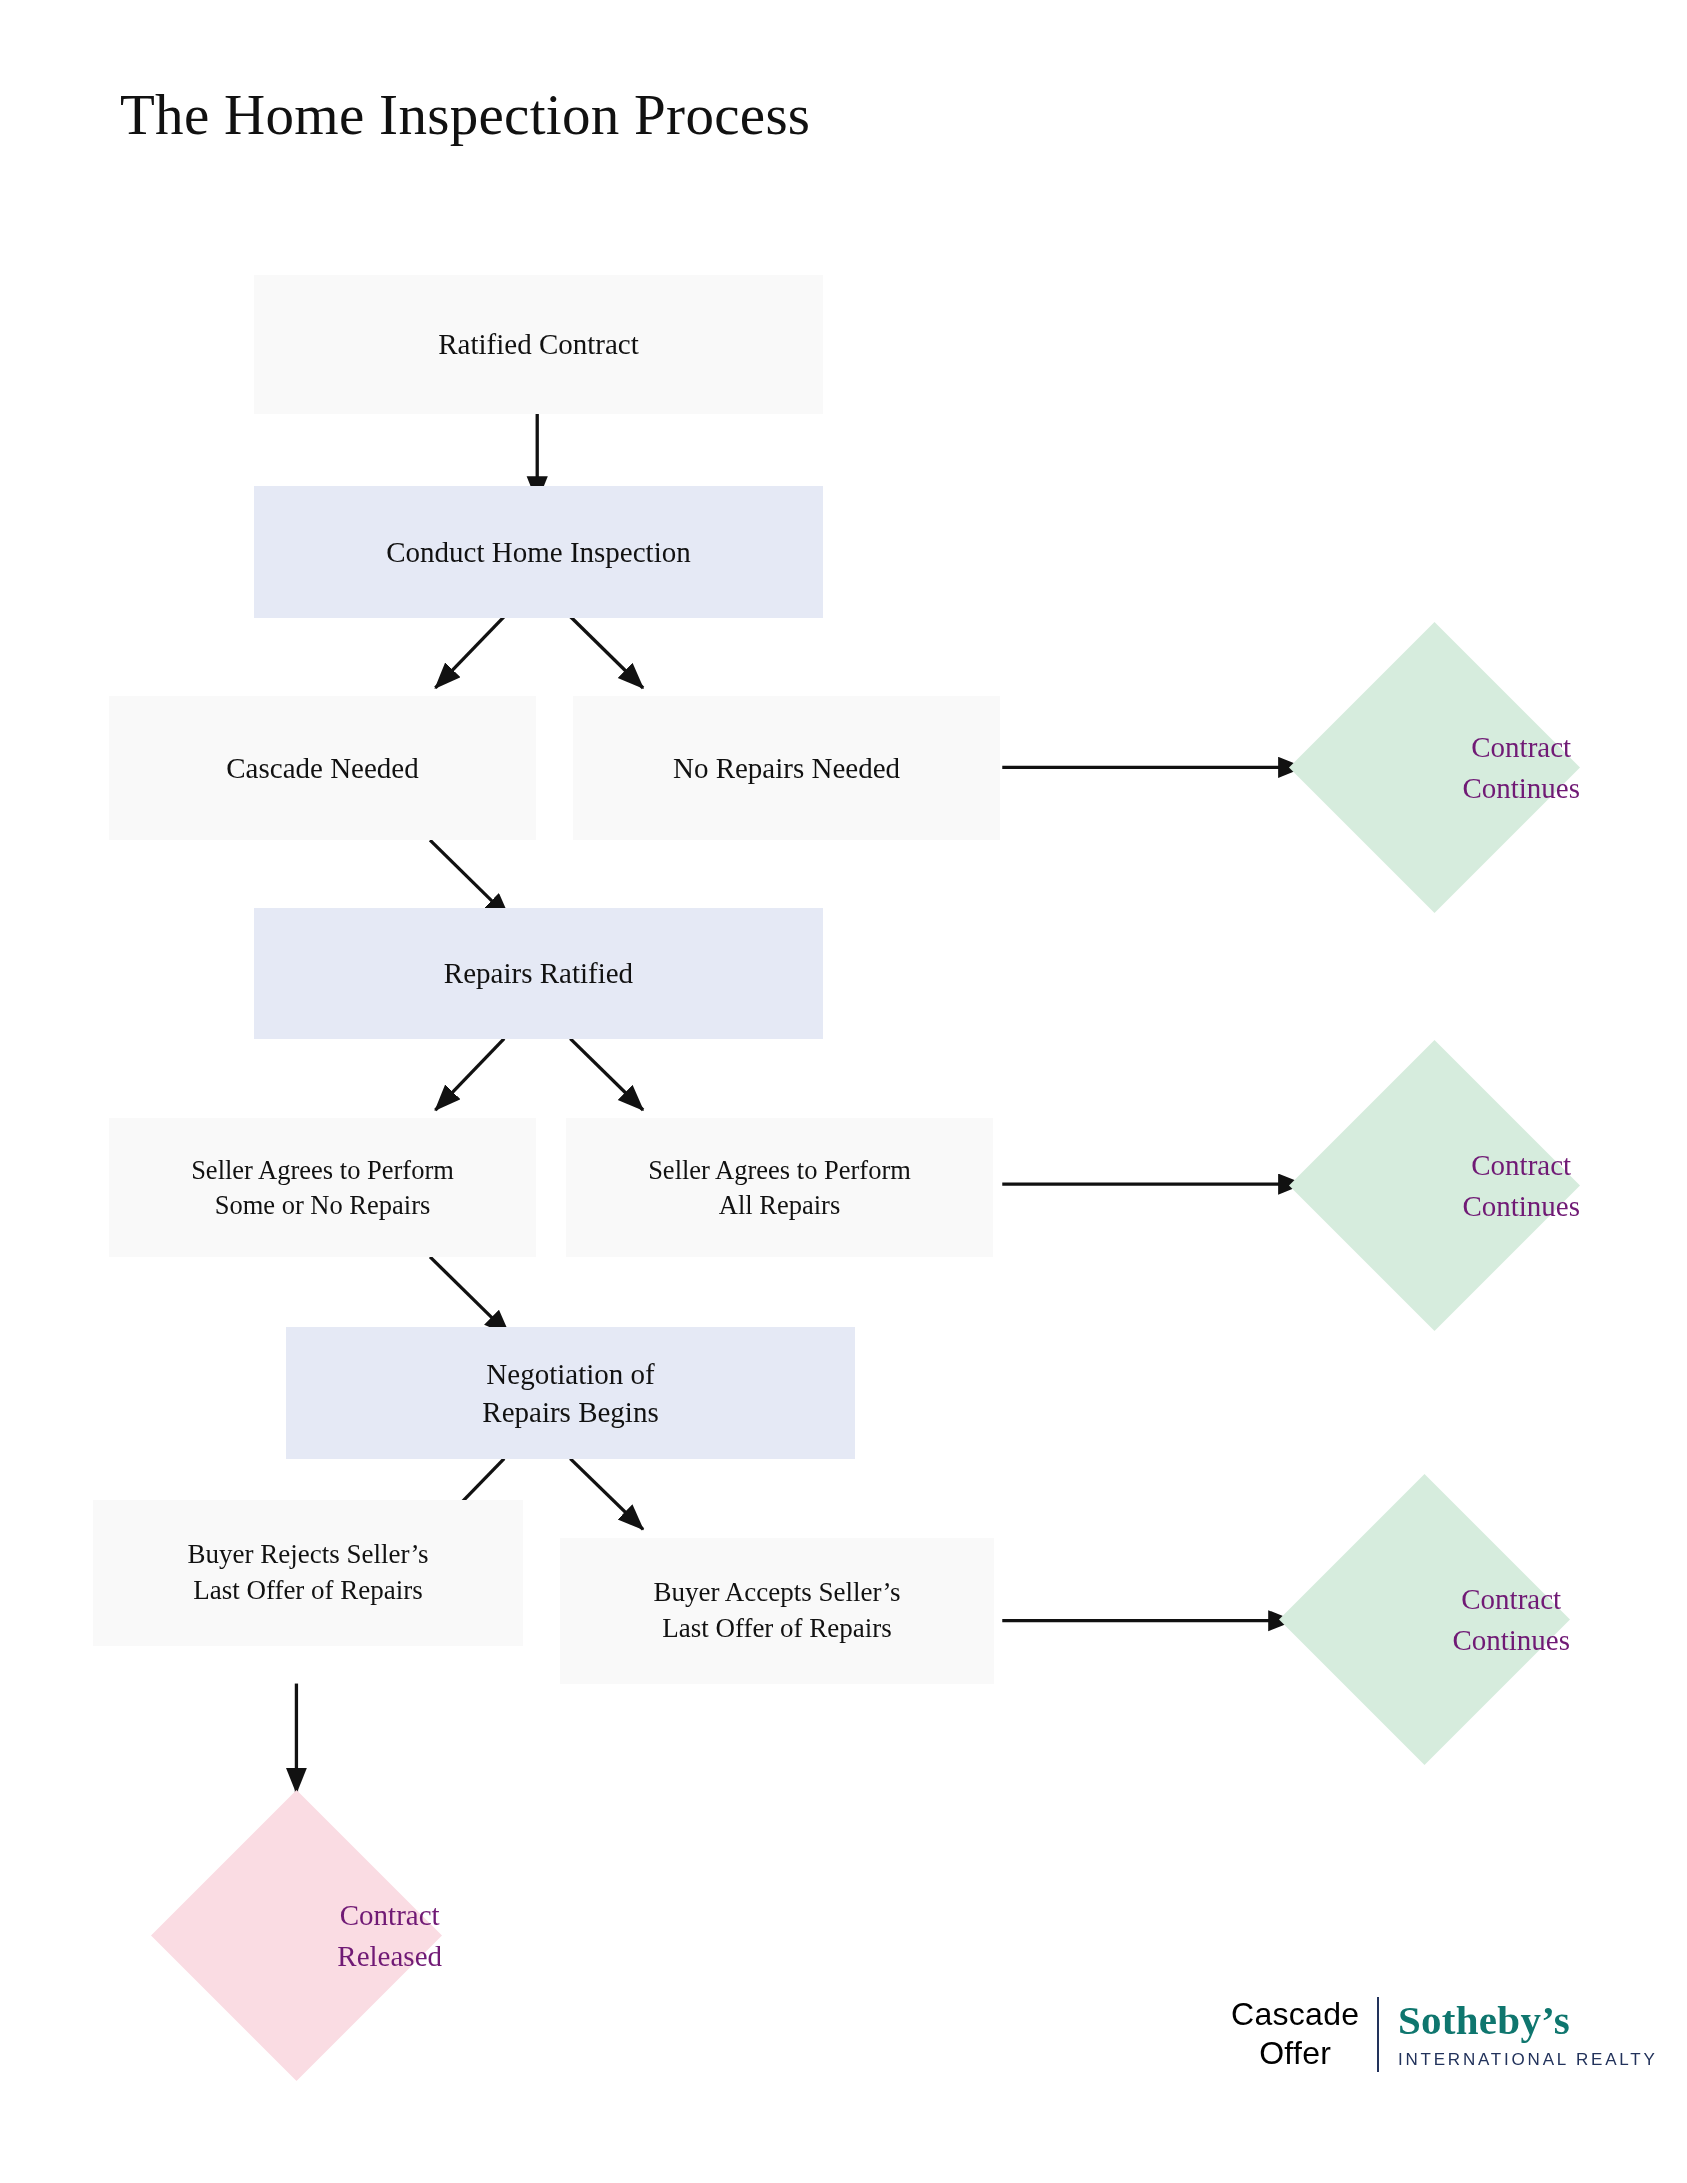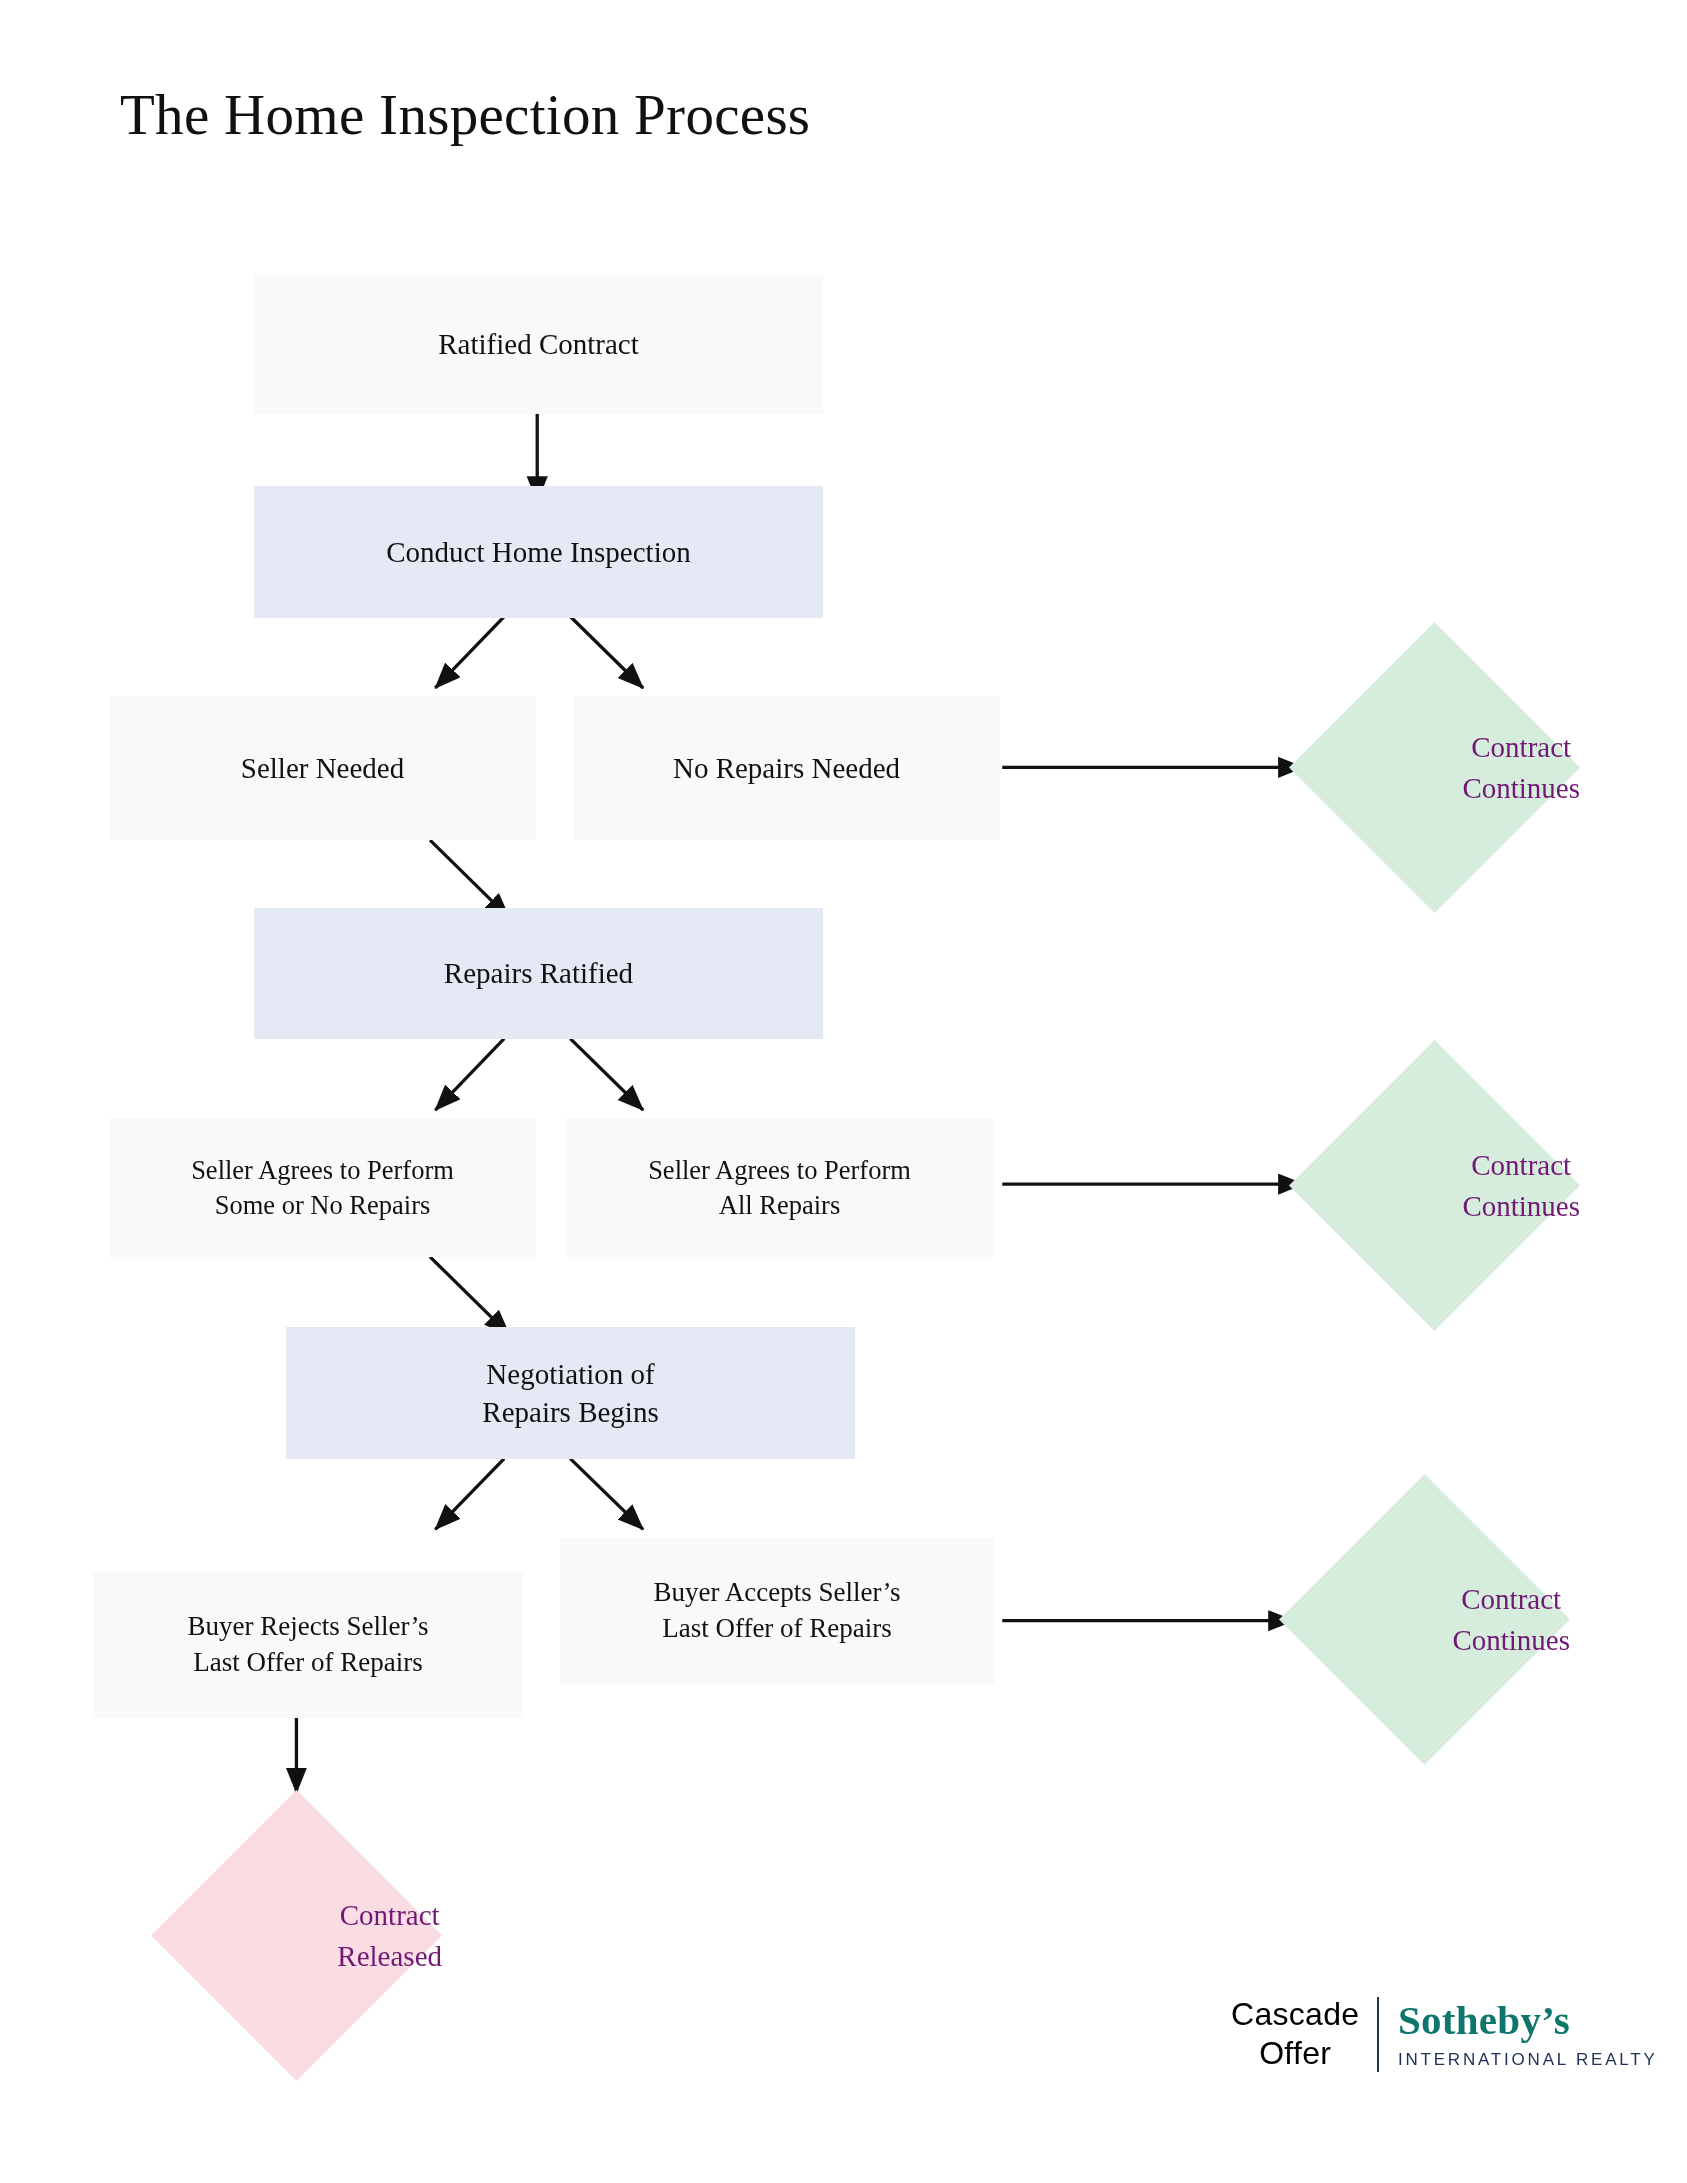--- a/index.html
+++ b/index.html
@@ -183,21 +183,21 @@
 
   <div class="node node-box fill-blue" style="left:254px; top:486px; width:569px; height:132px;">
     <span class="node-text">Conduct Home Inspection</span>
   </div>
 
   <div class="node node-box fill-gray" style="left:254px; top:275px; width:569px; height:139px;">
     <span class="node-text">Ratified Contract</span>
   </div>
 
   <div class="node node-box fill-gray" style="left:109px; top:696px; width:427px; height:144px;">
-    <span class="node-text">Seller Needed</span>
+    <span class="node-text">Cascade Needed</span>
   </div>
   <div class="node node-box fill-gray" style="left:573px; top:696px; width:427px; height:144px;">
     <span class="node-text">No Repairs Needed</span>
   </div>
 
   <div class="diamond dia-green" style="left:1289px; top:622px; width:291px; height:291px;">
     <span class="dia-shape"></span>
     <span class="dia-label">Contract
 Continues</span>
   </div>
@@ -219,21 +219,21 @@
     <span class="dia-shape"></span>
     <span class="dia-label">Contract
 Continues</span>
   </div>
 
   <div class="node node-box fill-blue" style="left:254px; top:1327px; width:569px; height:132px;margin-left:32px;">
     <span class="node-text">Negotiation of
 Repairs Begins</span>
   </div>
 
-  <div class="node node-box fill-gray" style="left:93px; top:1572px; width:430px; height:146px; font-size:27px;">
+  <div class="node node-box fill-gray" style="left:93px; top:1500px; width:430px; height:146px; font-size:27px;">
     <span class="node-text">Buyer Rejects Seller’s
 Last Offer of Repairs</span>
   </div>
   <div class="node node-box fill-gray" style="left:560px; top:1538px; width:434px; height:146px; font-size:27px;">
     <span class="node-text">Buyer Accepts Seller’s
 Last Offer of Repairs</span>
   </div>
 
   <div class="diamond dia-green" style="left:1279px; top:1474px; width:291px; height:291px;">
     <span class="dia-shape"></span>

